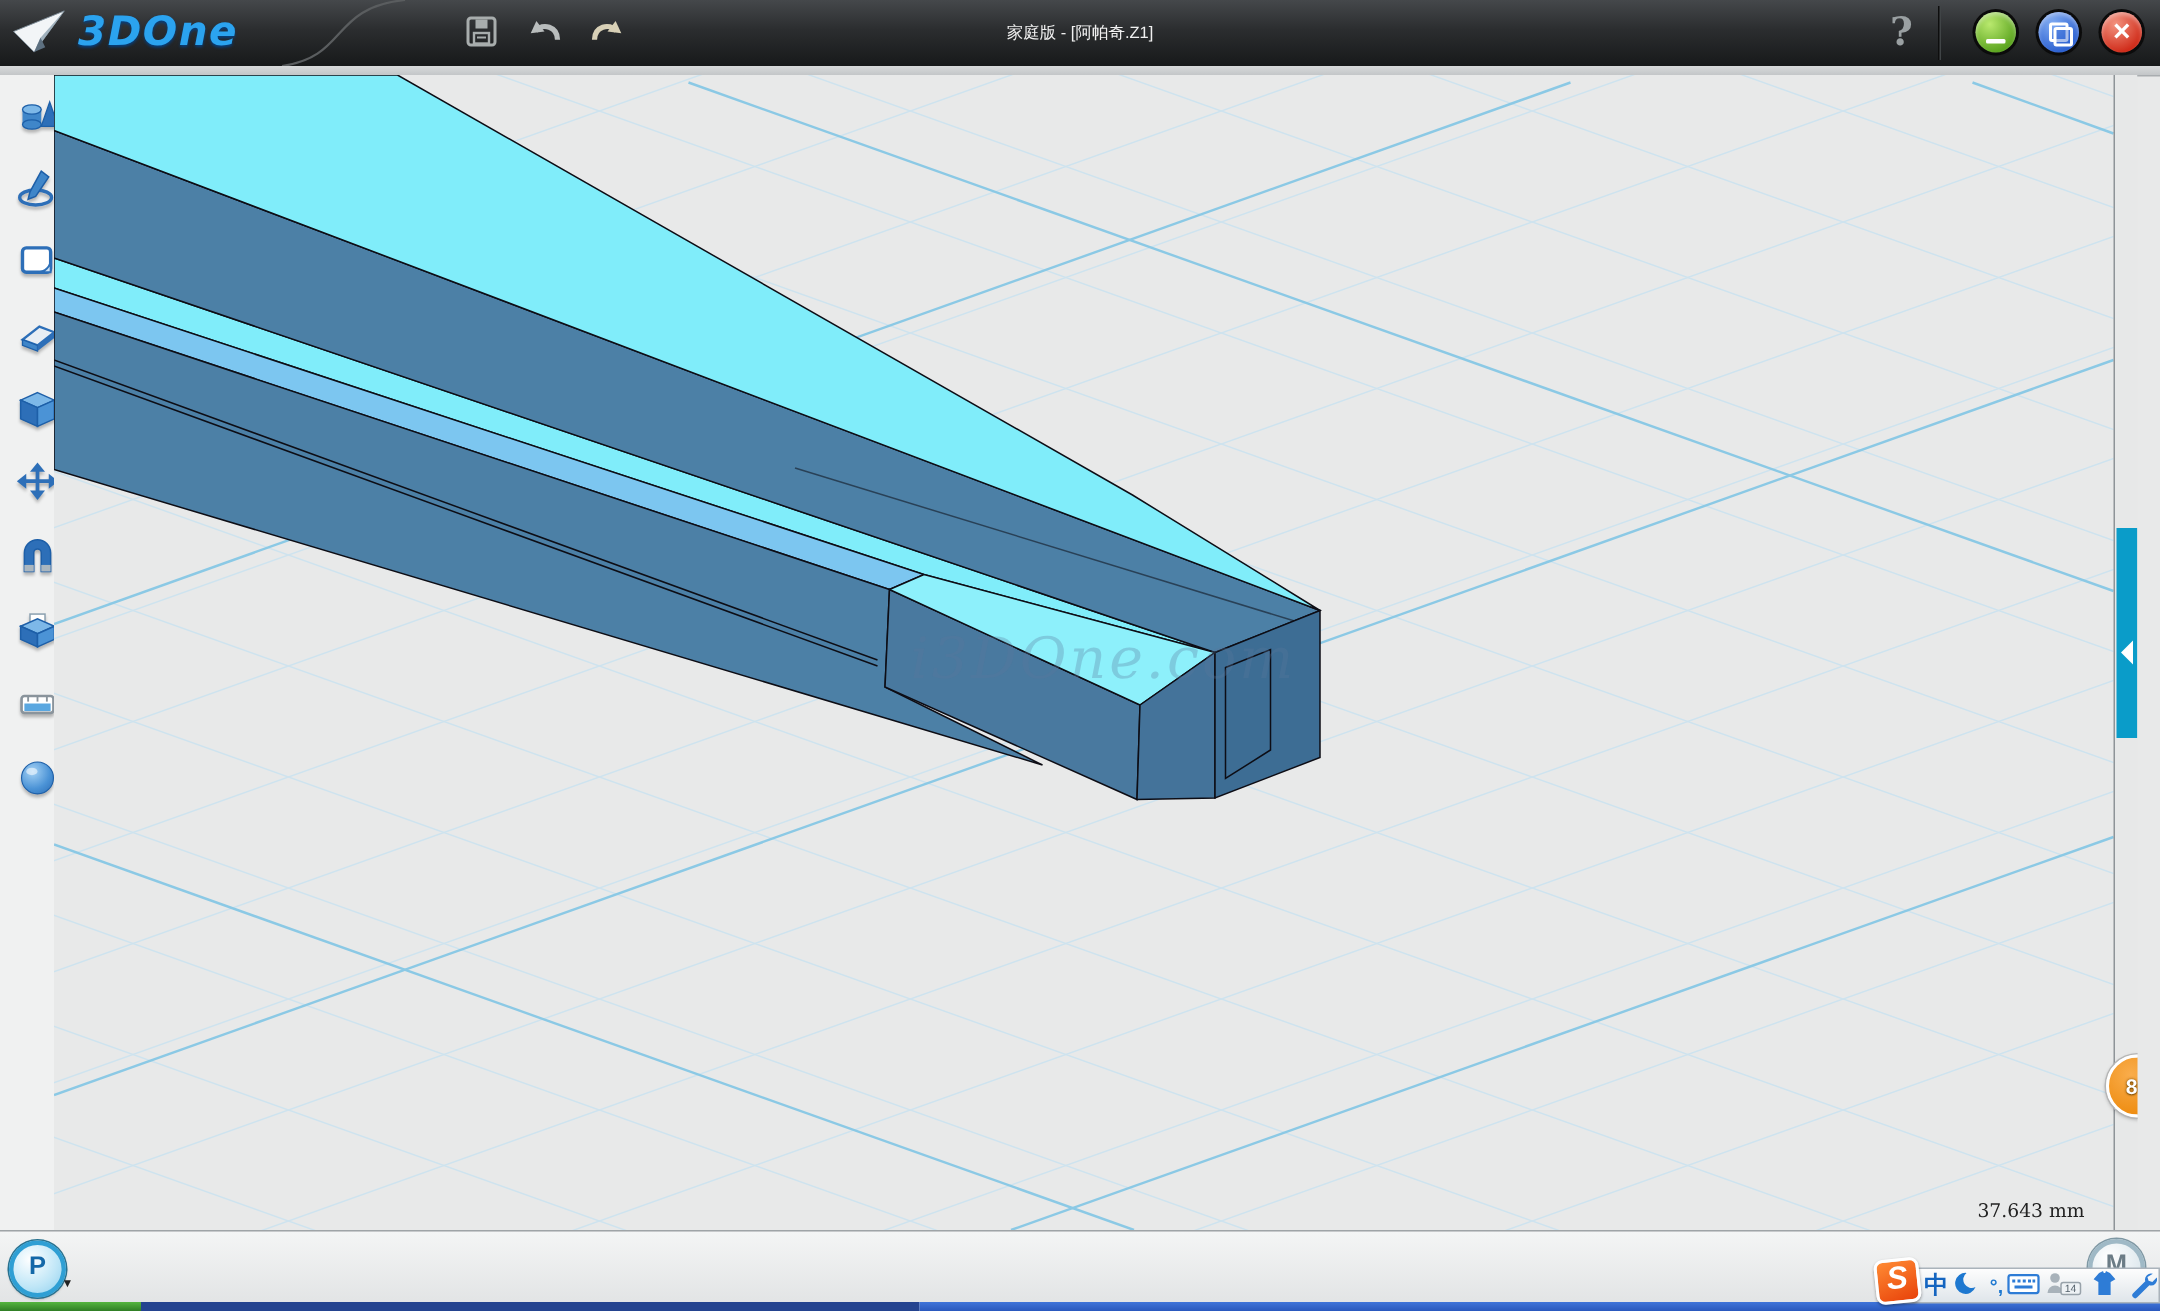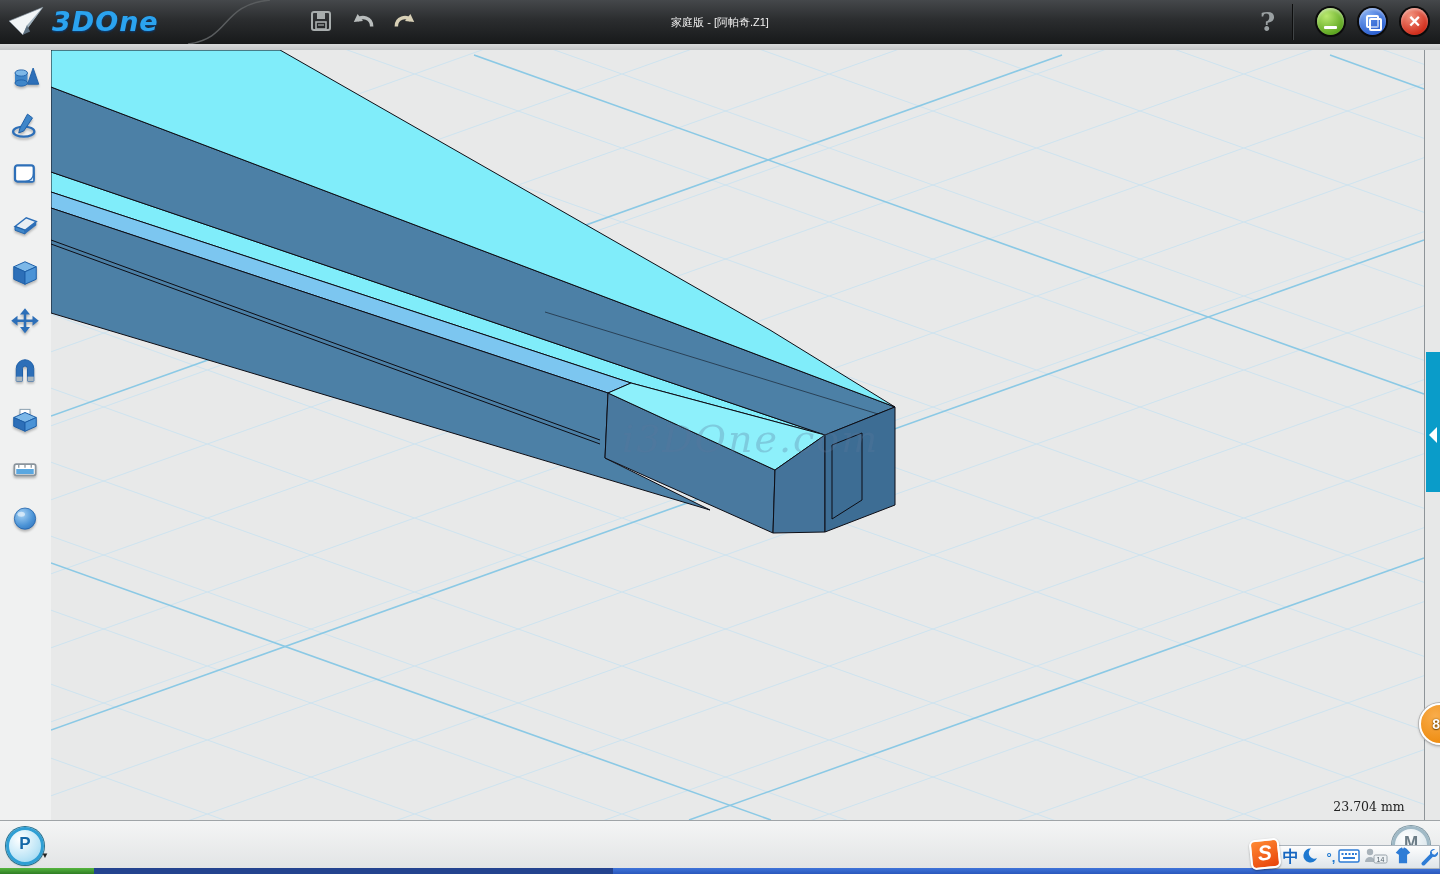--- a/index.html
+++ b/index.html
@@ -34,21 +34,21 @@
   .glyph-x{color:#fff;font-size:20px;font-weight:bold;line-height:25px;}
   
   .substrip{position:absolute;left:0;top:44px;width:1440px;height:6px;
             background:linear-gradient(180deg,#d8dadb,#c3c6c8);border-bottom:1px solid #a9adb0;}
   
   .sidebar{position:absolute;left:0;top:50px;width:51px;height:770px;background:#f0f1f1;
            border-right:1px solid #b2b6b9;}
   .side-btn{position:absolute;left:10px;width:30px;height:30px;background:none;border:none;padding:0;cursor:pointer;}
   .side-btn svg{filter:drop-shadow(0 2px 1px rgba(0,0,0,0.25));}
   
-  .viewport{position:absolute;left:51px;top:50px;width:1389px;height:770px;overflow:hidden;}
+  .viewport{position:absolute;left:36px;top:50px;width:1389px;height:770px;overflow:hidden;}
   .measure{position:absolute;left:1278px;top:749px;width:80px;text-align:center;
            font-family:"DejaVu Serif",serif;font-size:12.5px;color:#222;}
   .zoom-badge{position:absolute;left:1368px;top:653px;width:38px;height:38px;border-radius:50%;
               background:radial-gradient(circle at 38% 30%,#f9ad4c,#ee8c10 78%);
               border:2px solid #fff;box-shadow:0 0 0 1px #b5b5b5,0 1px 3px rgba(0,0,0,.35);
               color:#fff;font-weight:bold;font-size:14px;text-align:center;line-height:38px;
               text-shadow:0 1px 1px #7a4a00, 0 0 2px #7a4a00;cursor:pointer;}
   
   .bottombar{position:absolute;left:0;top:820px;width:1440px;height:48px;
              background:linear-gradient(180deg,#f4f5f5,#e2e4e5);border-top:1px solid #9fa4a7;}
@@ -243,21 +243,21 @@
       <polygon points="775,470 825,435 825,532 773,533" fill="#44739a"></polygon>
       <polygon points="825,435 895,407 895,505 825,532" fill="#3d6d94"></polygon>
       <polygon points="832,445 862,433 862,500 832,519" fill="none"></polygon>
     </g>
     <text x="622" y="452" font-family="DejaVu Serif,serif" font-style="italic" font-size="38" letter-spacing="2" fill="rgba(90,120,155,0.30)">i3DOne.com</text>
     <rect x="1425" y="50" width="15" height="770" fill="#e7e8e8"></rect>
     <line x1="1424.5" y1="50" x2="1424.5" y2="820" stroke="#8e9498" stroke-width="1"></line>
     <rect x="1426" y="352" width="14" height="140" fill="#0a9cc9"></rect>
     <polygon points="1437,427 1429,435 1437,443" fill="#ffffff"></polygon>
   </svg>
-  <div class="measure">23.704 mm</div>
+  <div class="measure">37.643 mm</div>
   <div class="zoom-badge">80</div>
 </div>
 
 <div class="bottombar">
   
   
   
   
   
   

